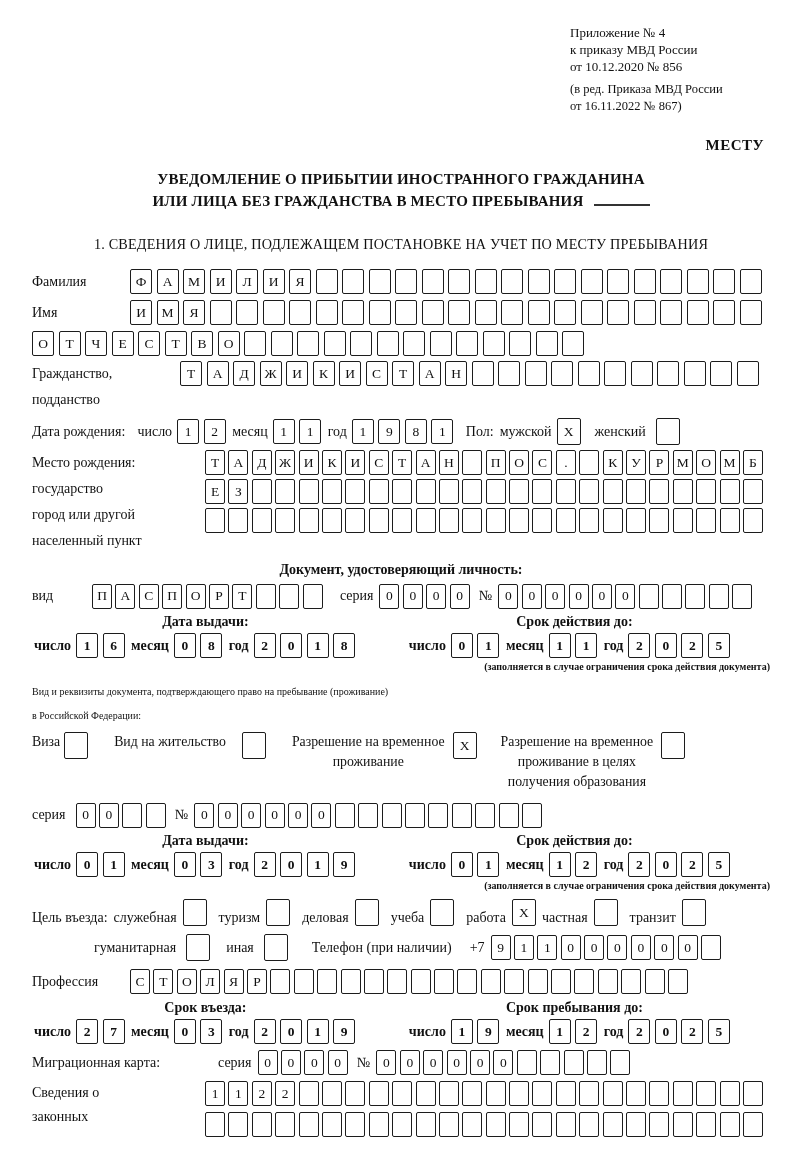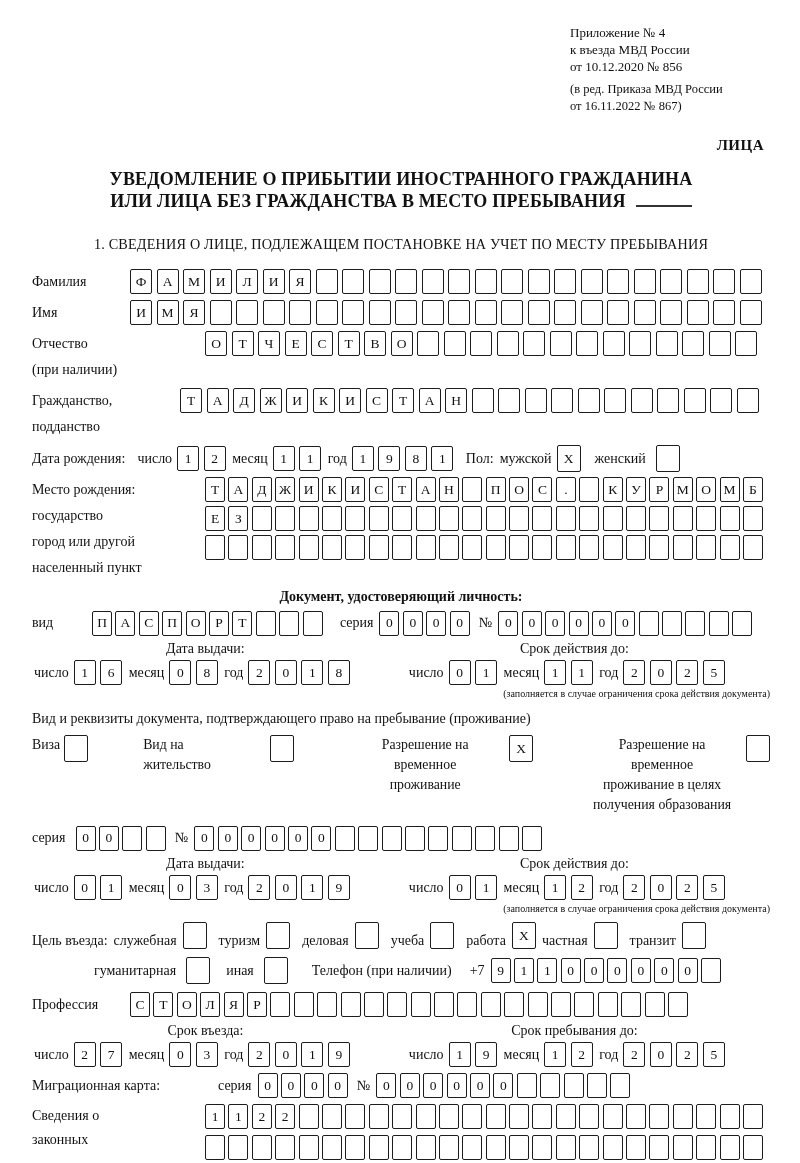--- a/index.html
+++ b/index.html
@@ -5,51 +5,51 @@
   html,body{margin:0;padding:0;background:#fff;}
   body{width:800px;min-height:1163px;font-family:"Liberation Serif","DejaVu Serif",serif;color:#111;}
   .page{padding:24px 30px 10px 32px;box-sizing:border-box;}
 
   
   .hdr{width:196px;margin-left:auto;margin-right:4px;font-size:13px;line-height:17px;}
   .hdr .sub{font-size:12.5px;margin-top:6px;line-height:17px;}
   .forma{text-align:right;font-weight:bold;font-size:15px;margin:22px 6px 4px 0;letter-spacing:.5px;}
 
   
-  .title{ text-align:center;font-weight:bold;font-size:18px;line-height:22px;margin-top:14px;letter-spacing:.2px;}
+  .title{ text-align:center;font-weight:bold;font-size:15px;line-height:22px;margin-top:14px;letter-spacing:.2px;}
   .title-underline{display:inline-block;width:56px;border-bottom:2px solid #333;height:14px;margin-left:10px;}
   .sec-head{text-align:center;font-weight:normal;font-size:14.2px;margin:24px 0 16px 0;letter-spacing:.2px;}
 
   
   .row{display:flex;align-items:flex-start;margin:5px 0;}
   .flabel{font-size:14px;line-height:26px;flex-shrink:0;}
   .lw1{width:98px;}
   .lw2{width:148px;}
   .lw3{width:173px;}
   .boxes{display:inline-flex;flex-wrap:nowrap;}
   .cell{width:22px;height:25px;border:1.8px solid #1c1c1c;border-radius:2px;margin-right:4.5px;
         display:inline-flex;align-items:center;justify-content:center;
         font-size:13.5px;box-sizing:border-box;background:#fff;flex-shrink:0;}
   .tight .cell{width:20px;margin-right:3.4px;}
   .cb .cell{width:24px;height:27px;margin-right:0;}
   .stack .boxes{margin-bottom:4px;}
 
   
-  .drow{display:flex;margin:2px 0;}
+  .drow{display:flex;margin:2px 0;font-weight:bold;}
   .dcol-l{width:47%;}
   .dcol-r{width:53%;}
   .dhead{text-align:center;font-size:14px;margin-bottom:3px;}
   .dfields{display:flex;align-items:center;font-size:14px;}
   .dfields .lbl{margin:0 5px 0 2px;}
   .dnote{font-size:10px;text-align:right;margin-top:3px;}
 
-  .intro{font-size:14px;line-height:24px;margin-top:8px;}
+  .intro{font-size:10px;line-height:24px;margin-top:8px;}
 
   
-  .opts{display:flex;align-items:flex-start;margin:4px 0 10px 0;gap:29px;}
+  .opts{display:flex;align-items:flex-start;margin:4px 0 10px 0;}
   .opt{display:flex;align-items:flex-start;margin-right:14px;}
   .opt .olabel{font-size:13.8px;line-height:20px;margin-right:8px;}
   .opt .olabel.ctr{text-align:center;}
 
   .purpose{display:flex;align-items:flex-end;font-size:14px;margin:8px 0 2px 0;flex-wrap:nowrap;}
   .purpose .plabel{margin-right:6px;}
   .purpose .pbox{margin-right:12px;}
   .purpose2{display:flex;align-items:center;font-size:14px;margin:8px 0;padding-left:62px;}
 
   .mig{display:flex;align-items:center;font-size:14px;margin:6px 0;}
@@ -59,28 +59,28 @@
   .legal-label{width:173px;font-size:14px;line-height:24px;flex-shrink:0;}
   .legal-rows .boxes{margin-bottom:6px;display:flex;}
 </style>
 </head>
 <body>
 
 <div class="page">
 
   <div class="hdr">
     <div>Приложение № 4</div>
-    <div>к въезда МВД России</div>
+    <div>к приказу МВД России</div>
     <div>от 10.12.2020 № 856</div>
     <div class="sub">
       <div>(в ред. Приказа МВД России</div>
       <div>от 16.11.2022 № 867)</div>
     </div>
   </div>
-  <div class="forma">ЛИЦА</div>
+  <div class="forma">МЕСТУ</div>
 
   <div class="title">
     <div>УВЕДОМЛЕНИЕ О ПРИБЫТИИ ИНОСТРАННОГО ГРАЖДАНИНА</div>
     <div>
       <span>ИЛИ ЛИЦА БЕЗ ГРАЖДАНСТВА В МЕСТО ПРЕБЫВАНИЯ</span><span class="title-underline"></span>
     </div>
   </div>
 
   <div class="sec-head">1. СВЕДЕНИЯ О ЛИЦЕ, ПОДЛЕЖАЩЕМ ПОСТАНОВКЕ НА УЧЕТ ПО МЕСТУ ПРЕБЫВАНИЯ</div>
 
@@ -138,24 +138,20 @@
         <span class="cell"></span>
         <span class="cell"></span>
         <span class="cell"></span>
         <span class="cell"></span>
         <span class="cell"></span>
         <span class="cell"></span>
       </span>
   </div>
 
   <div class="row">
-    <span class="flabel lw3">
-      <div>Отчество</div>
-      <div>(при наличии)</div>
-    </span>
     <span class="boxes">
         <span class="cell">О</span>
         <span class="cell">Т</span>
         <span class="cell">Ч</span>
         <span class="cell">Е</span>
         <span class="cell">С</span>
         <span class="cell">Т</span>
         <span class="cell">В</span>
         <span class="cell">О</span>
         <span class="cell"></span>
@@ -407,20 +403,21 @@
             <span class="cell">2</span>
             <span class="cell">5</span>
           </span>
       </div>
       <div class="dnote">(заполняется в случае ограничения срока действия документа)</div>
     </div>
   </div>
 
   <div class="intro">
     <div>Вид и реквизиты документа, подтверждающего право на пребывание (проживание)</div>
+    <div>в Российской Федерации:</div>
   </div>
 
   <div class="opts">
     <span class="opt">
       <span class="olabel" style="margin-right:4px;">Виза</span>
       <span class="boxes cb">
           <span class="cell"></span>
         </span>
     </span>
     <span class="opt" style="margin-left:12px;">

